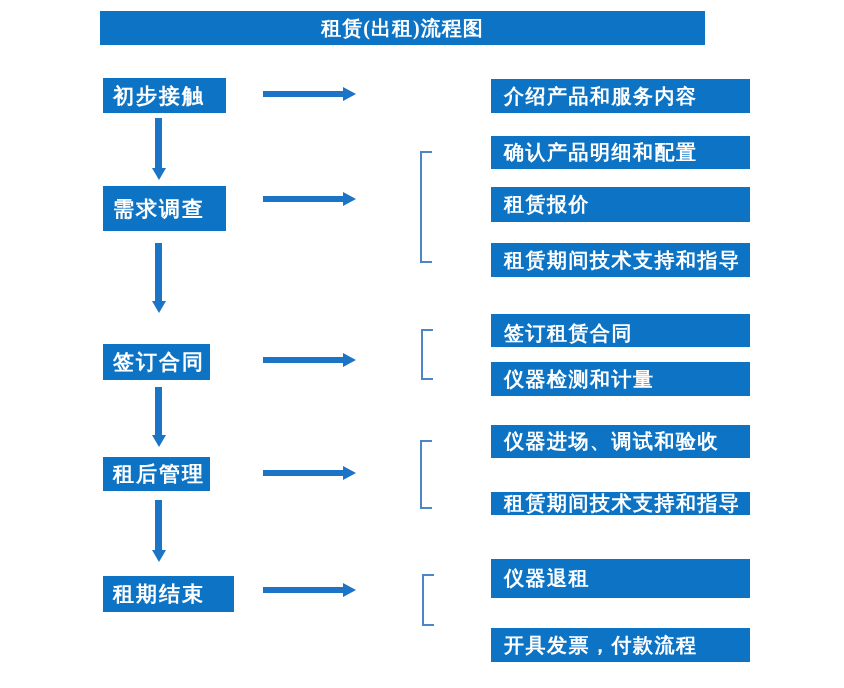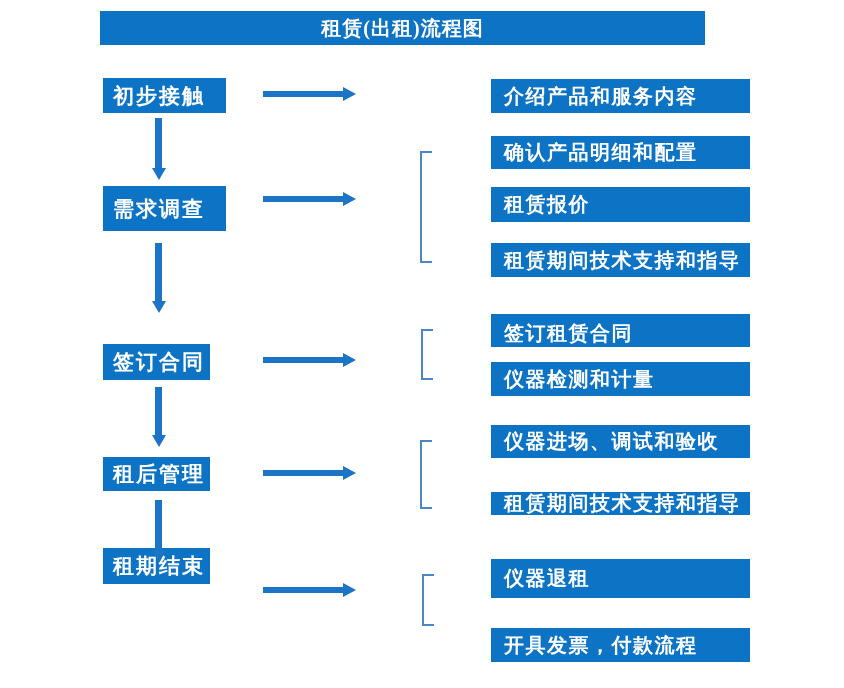--- a/index.html
+++ b/index.html
@@ -94,21 +94,21 @@
   </div>
   <div class="step-box" style="left:103px; top:186px; width:123px; height:45px;">
     <span>需求调查</span>
   </div>
   <div class="step-box" style="left:103px; top:344px; width:107px; height:36px;">
     <span>签订合同</span>
   </div>
   <div class="step-box" style="left:103px; top:457px; width:107px; height:34px;">
     <span>租后管理</span>
   </div>
-  <div class="step-box" style="left:103px; top:548px; width:107px; height:36px;">
+  <div class="step-box" style="left:103px; top:576px; width:131px; height:36px;">
     <span>租期结束</span>
   </div>
 
   <div class="detail-box" style="top:79px;">
     <span>介绍产品和服务内容</span>
   </div>
 
   <div class="detail-box" style="top:136px; height:33px;align-items:center;">
     <span>确认产品明细和配置</span>
   </div>

